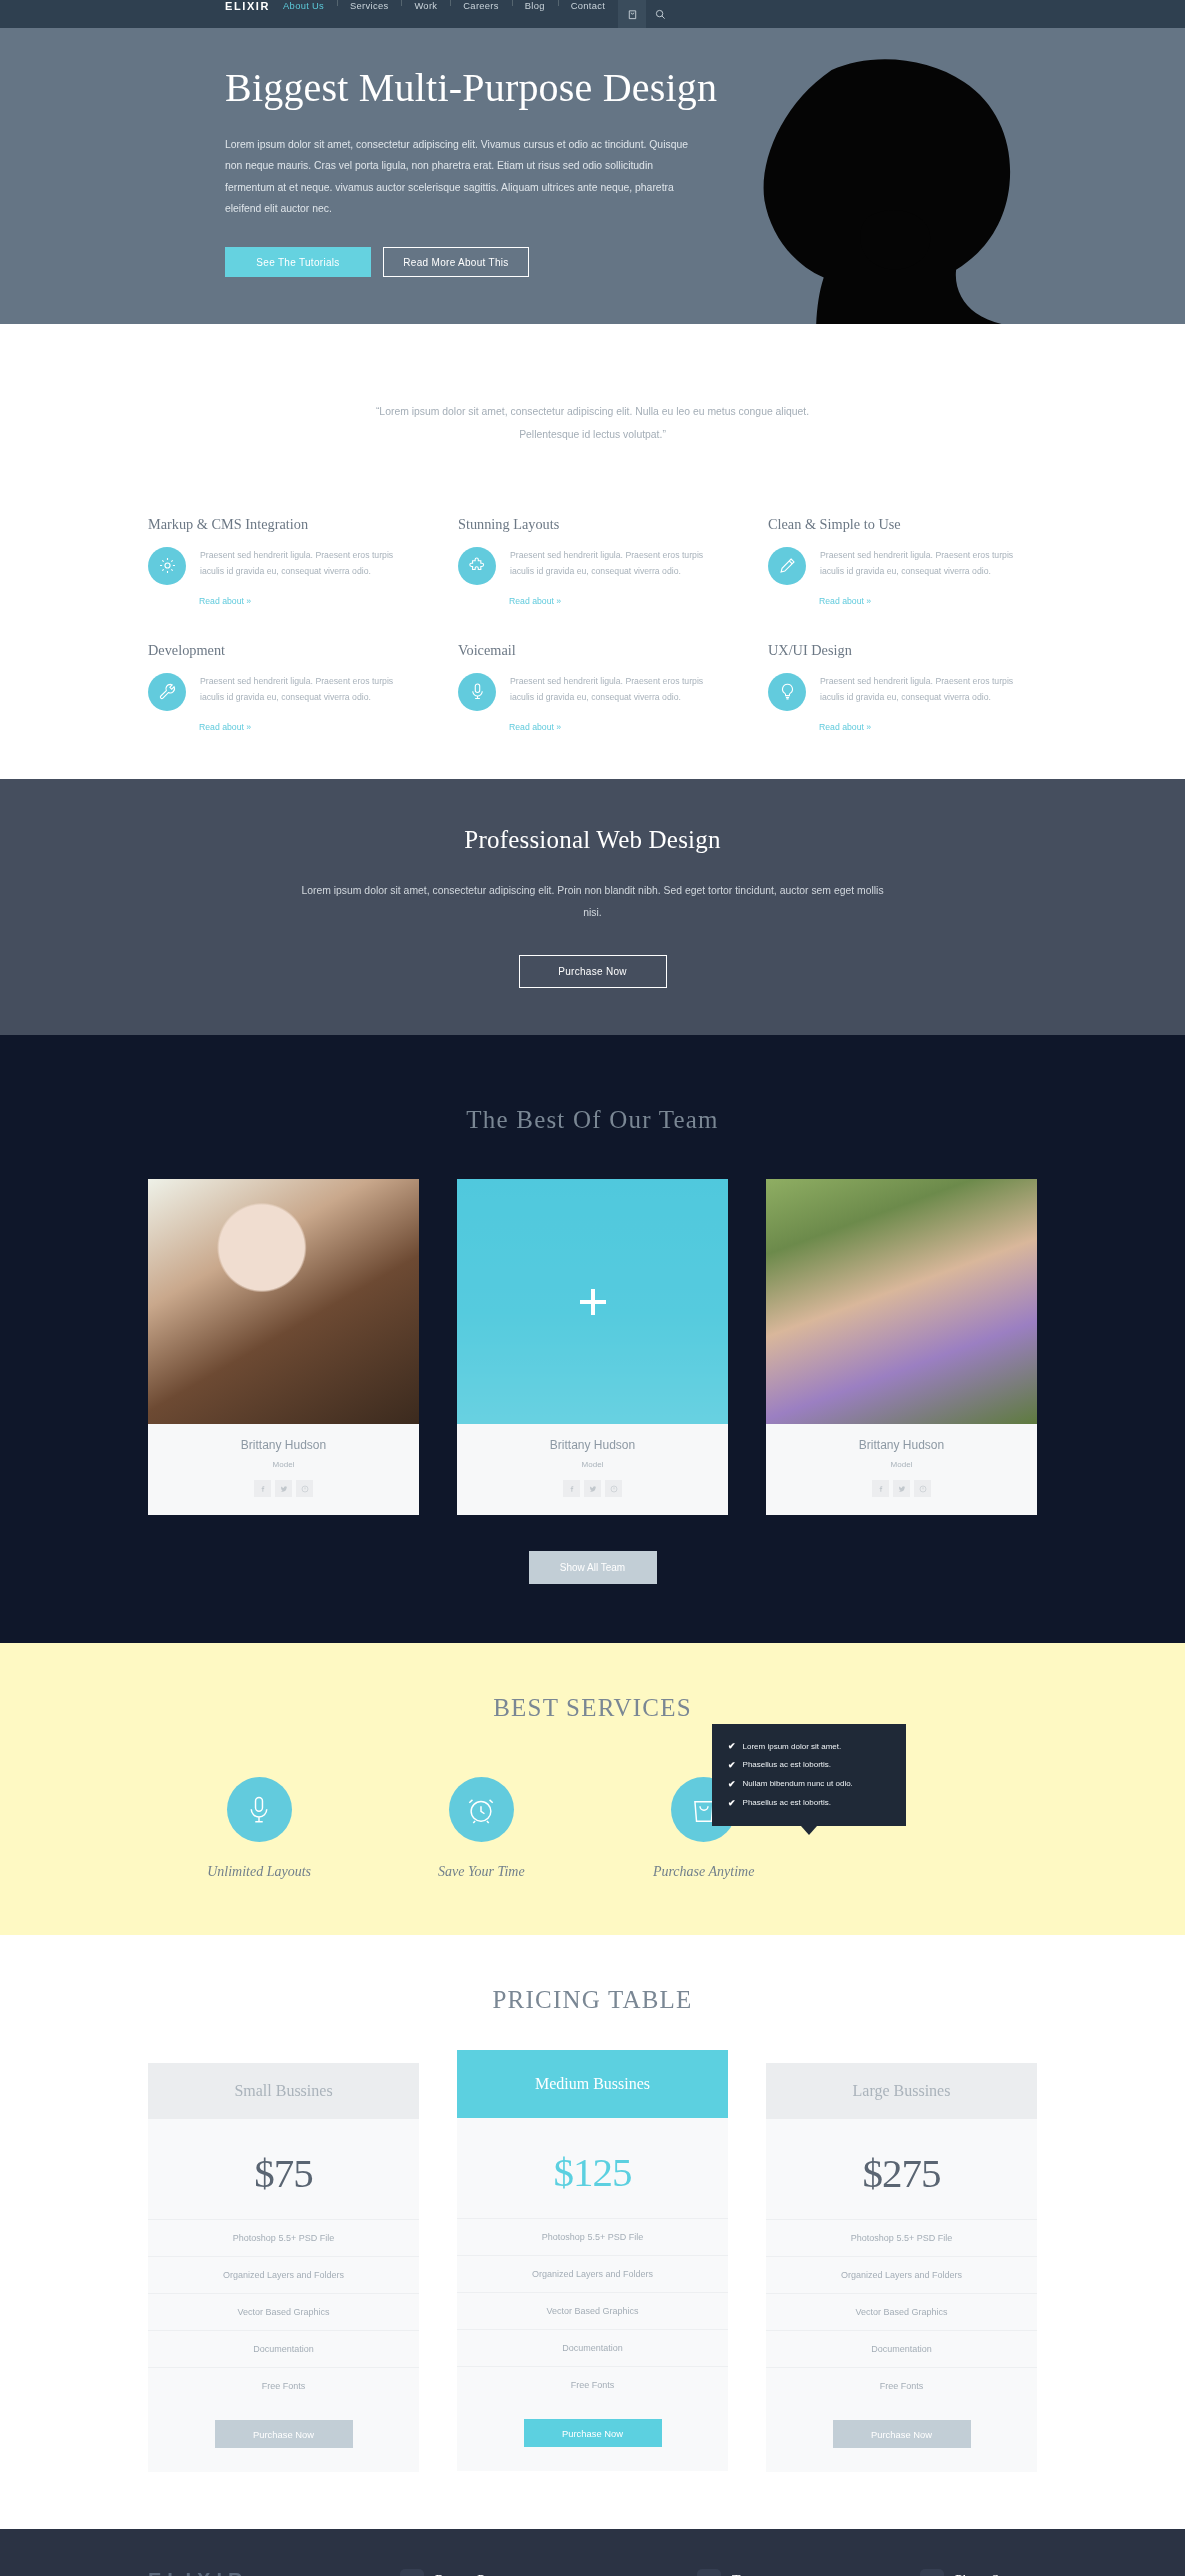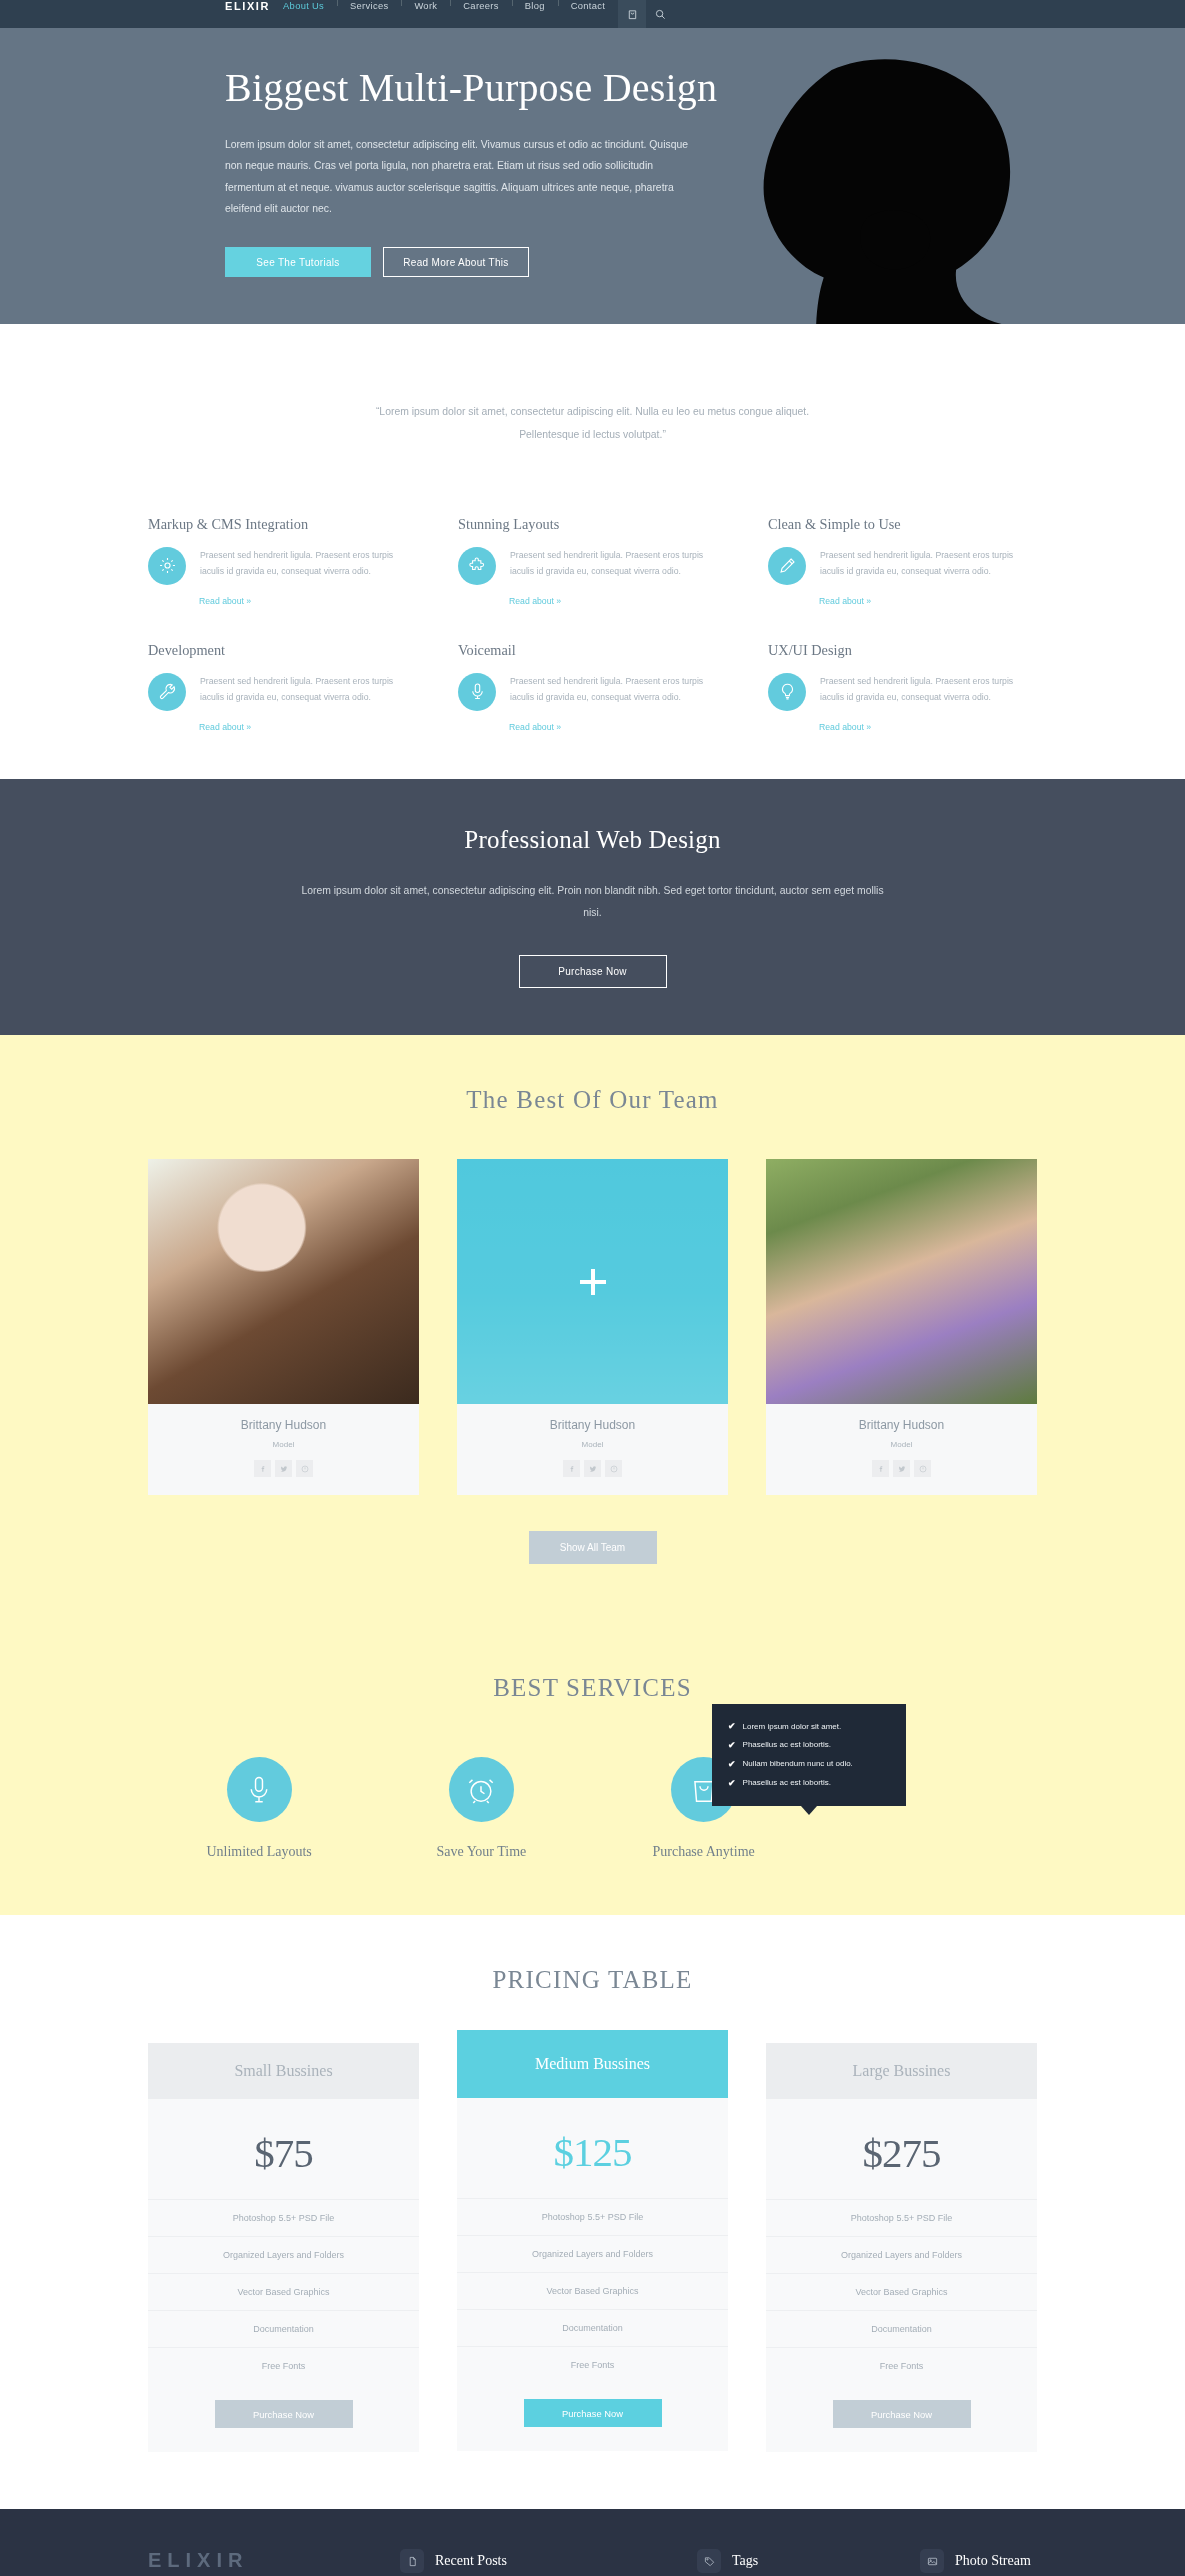--- a/index.html
+++ b/index.html
@@ -177,21 +177,21 @@
     margin: 26px auto 0;
     width: 593px;
     font-size: 10.4px;
     line-height: 2.1;
     color: #d2d8de;
     text-align: center;
   }
   .cta .btn-outline { margin-top: 32px; width: 148px; height: 33px; }
 
   
-  .team { padding: 51px 0 59px; background: #fef9c3; }
+  .team { padding: 71px 0 59px; background: #0f172a; }
   .team-grid {
     display: grid;
     grid-template-columns: repeat(3, 1fr);
     column-gap: 38px;
     margin-top: 45px;
   }
   .team-card { background: #f7f8f9; }
   .team-photo {
     height: 245px;
     position: relative;
@@ -244,21 +244,21 @@
   
   .services {
     background: #fef9c3;
     padding: 51px 0 55px;
     position: relative;
   }
   .svc-grid {
     display: grid; grid-template-columns: repeat(4,1fr);
     margin-top: 55px;
   }
-  .svc { text-align: center; position: relative; }
+  .svc { text-align: center; position: relative; font-style: italic; }
   .svc-ico {
     width: 65px; height: 65px; border-radius: 50%;
     background: #62cbdd; margin: 0 auto;
     display: flex; align-items: center; justify-content: center;
     color: #fff;
   }
   .svc-ico svg { width: 32px; height: 32px; }
   .svc-label {
     margin-top: 22px;
     font-family: "Liberation Serif", serif;

